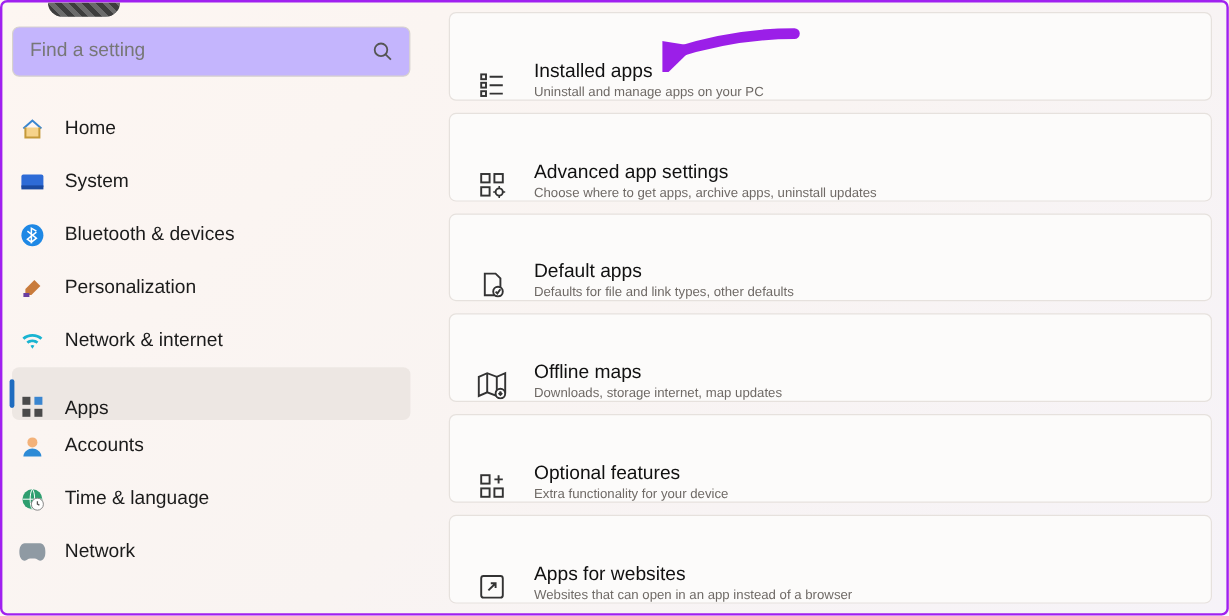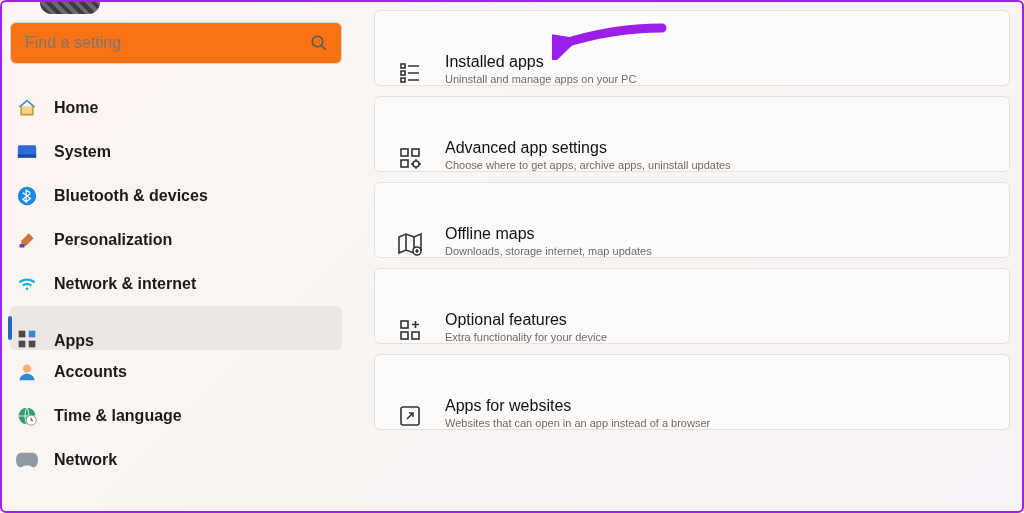--- a/index.html
+++ b/index.html
@@ -33,31 +33,31 @@
   }
   .search-wrap {
     margin: 8px 0 16px 0;
     position: relative;
   }
   .search {
     width: 100%;
     height: 42px;
     border: 1px solid #d7d2ce;
     border-radius: 6px;
-    background: #f97316;
+    background: #c4b5fd;
     font-size: 16px;
     padding: 0 40px 0 14px;
     color: #333;
   }
   .search::placeholder { color: #777; }
   .search-icon {
     position: absolute; right: 14px; top: 50%; transform: translateY(-50%);
     width: 18px; height: 18px; color: #555;
   }
-  .nav { list-style: none; padding: 0; margin-top: 6px; font-weight: bold;}
+  .nav { list-style: none; padding: 0; margin-top: 6px;}
   .nav-item {
     display: flex; align-items: center;
     height: 44px;
     padding: 0 10px 0 6px;
     border-radius: 6px;
     gap: 16px;
     cursor: pointer;
     font-size: 16px;
     color: #1b1b1b;
   }
@@ -237,20 +237,33 @@
         <circle cx="18" cy="18" r="3"></circle>
           <path d="M18 13v2M18 21v2M13 18h2M21 18h2" stroke-width="1.3"></path>
       </svg>
     </span>
     <div class="ctext">
       <span class="ctitle">Advanced app settings</span>
       <span class="cdesc">Choose where to get apps, archive apps, uninstall updates</span>
     </div>
   </div>
 
+  <div class="card">
+    <span class="cicon">
+      <svg width="24" height="24" viewBox="0 0 24 24" fill="none" stroke="#333" stroke-width="1.6">
+        <path d="M6 3h9l4 4v14H6z"></path>
+          <circle cx="17" cy="18" r="4" fill="#fff"></circle>
+          <path d="M15 18l1.5 1.5L19 16"></path>
+      </svg>
+    </span>
+    <div class="ctext">
+      <span class="ctitle">Default apps</span>
+      <span class="cdesc">Defaults for file and link types, other defaults</span>
+    </div>
+  </div>
 
   <div class="card">
     <span class="cicon">
       <svg width="26" height="24" viewBox="0 0 26 24" fill="none" stroke="#333" stroke-width="1.6">
         <path d="M2 5l7-3 8 3 7-3v16l-7 3-8-3-7 3z"></path>
           <path d="M9 2v16M17 5v16"></path>
         <circle cx="20" cy="19" r="4" fill="#fff"></circle>
           <path d="M20 17v3m-1.5-1.5L20 20l1.5-1.5"></path>
       </svg>
     </span>

